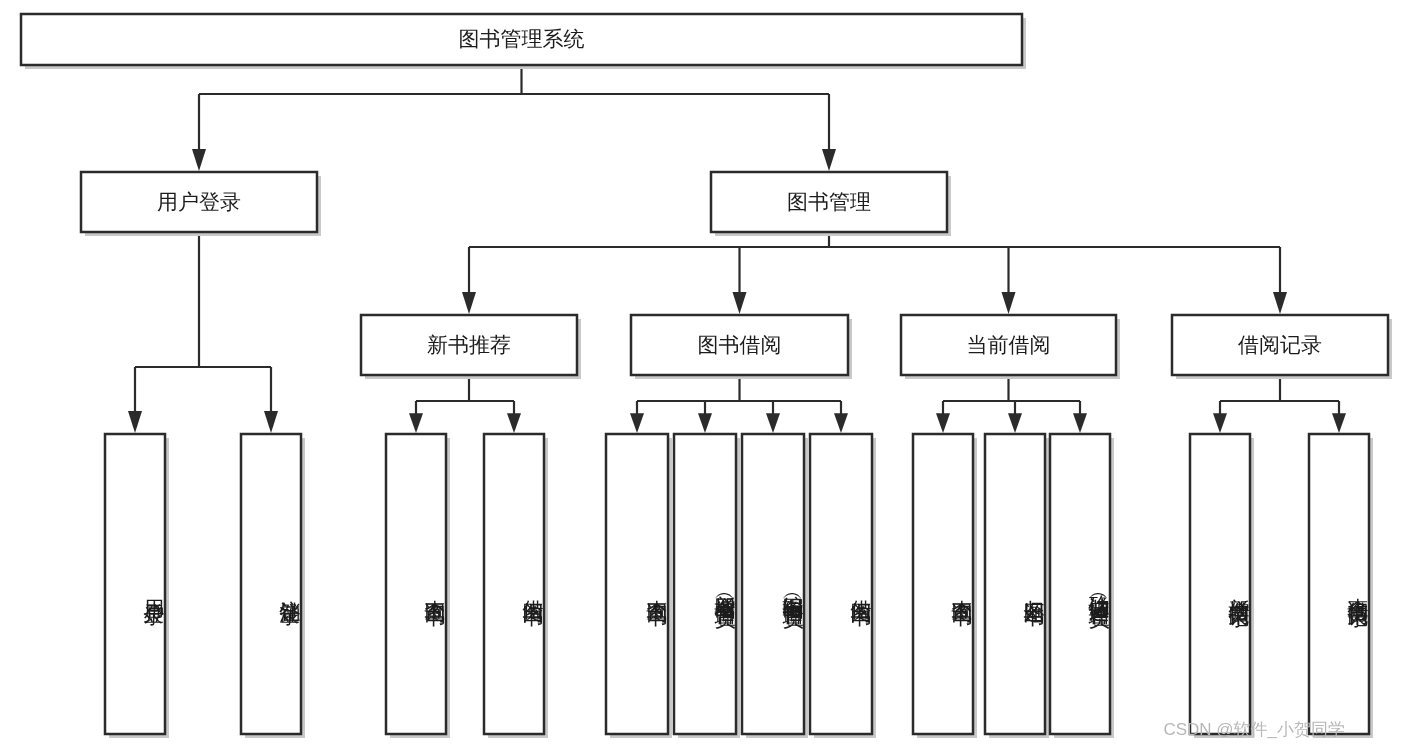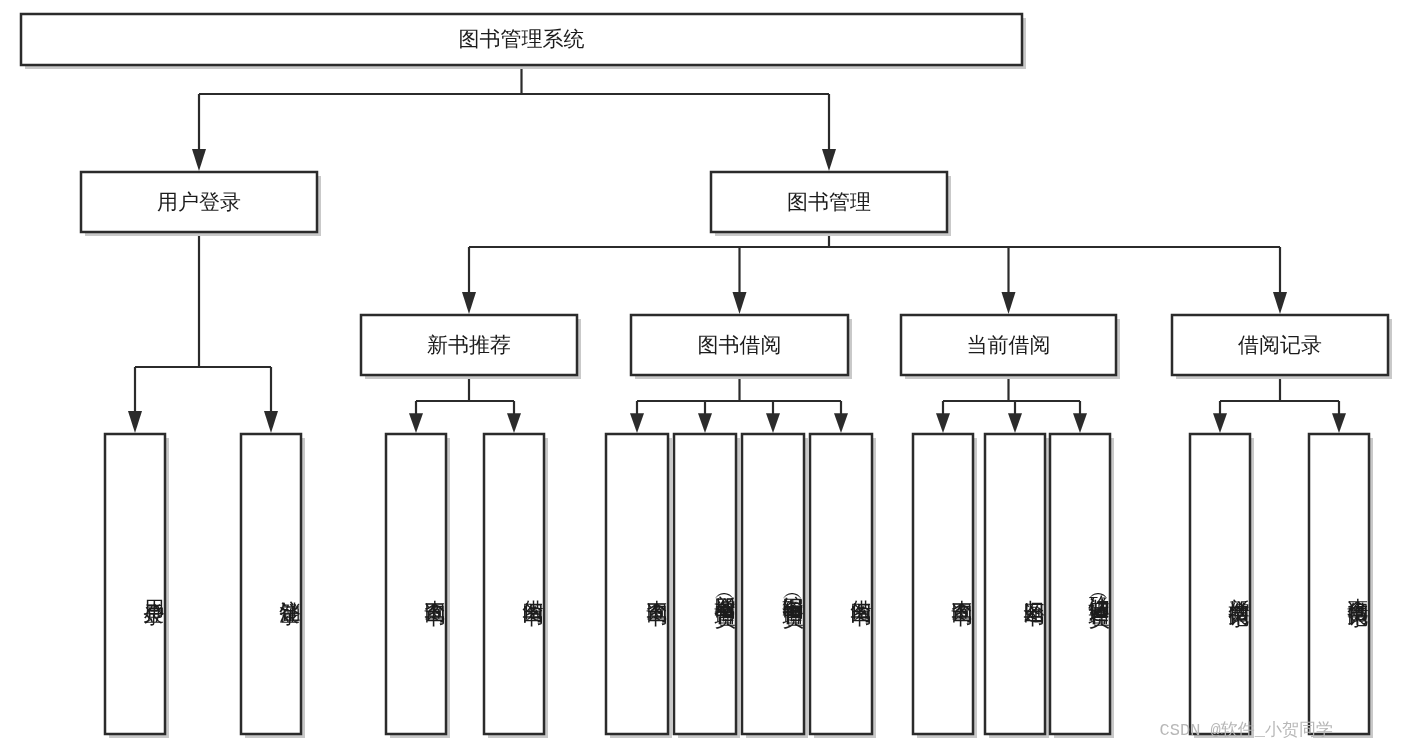--- a/index.html
+++ b/index.html
@@ -60,23 +60,23 @@
     letter-spacing: 2px;
     line-height: 1;
     display: flex;
     align-items: flex-start;
     justify-content: center;
     white-space: nowrap;
     pointer-events: none;
   }
   .watermark {
     position: absolute;
-    right: 12px;
+    right: 0;
     bottom: 6px;
-    font-family: Liberation Mono, monospace;
+    font-family: Liberation Sans, sans-serif;
     font-size: 17px;
     color: #b7b7b7;
     white-space: nowrap;
   }
 </style>
 </head>
 <body>
 
 <div id="diagram-root">
   <svg class="diagram-canvas" viewBox="0 0 1405 747" preserveAspectRatio="none">

